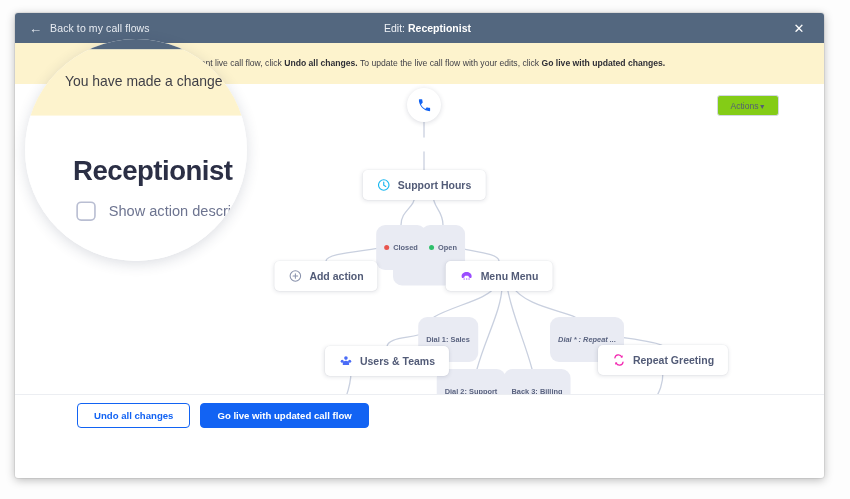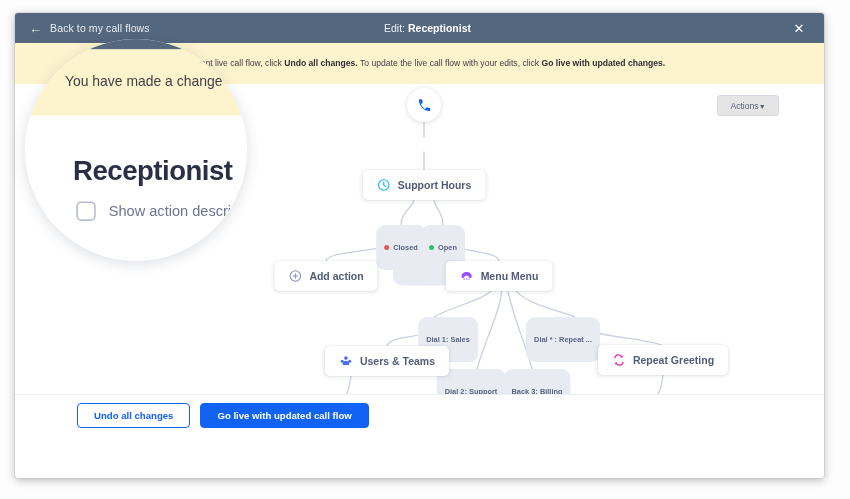--- a/index.html
+++ b/index.html
@@ -98,21 +98,21 @@
   #show-desc-row .cbx {
     width: 12px; height: 12px; border: 1.6px solid #b9bed2;
     border-radius: 3px; background: #fff;
   }
   #show-desc-row .cbx-label { font-size: 9px; color: #6d7490; }
 
   #actions-btn {
     position: absolute; right: 45px; top: 11px;
     width: 62px; height: 21px;
     border: 1px solid #d3d8e4; border-radius: 3px;
-    background: #e5e5e5;
+    background: #84cc16;
     display: flex; align-items: center; justify-content: center;
     font-size: 8.6px; color: #555e75; cursor: pointer;
   }
   #actions-btn .caret { font-size: 7px; transform: translateY(.5px); }
 
   
   #graph { position: absolute; inset: 0; }
   #graph svg.edges { position: absolute; inset: 0; width: 100%; height: 100%; }
 
   .node {
@@ -351,21 +351,21 @@
 
         <div class="pill" style="left:433px; top:233px;">
           <span>Dial 1: Sales</span>
         </div>
         <div class="pill" style="left:456px; top:285px;">
           <span>Dial 2: Support</span>
         </div>
         <div class="pill" style="left:522px; top:285px;">
           <span>Back 3: Billing</span>
         </div>
-        <div class="pill" style="left:548px; top:233px;">
+        <div class="pill" style="left:572px; top:233px;font-style:italic;">
           <span>Dial * : Repeat ...</span>
         </div>
 
         <div class="node" style="left:372px; top:262px;">
           <svg class="nic" viewBox="0 0 24 24">
             <circle cx="12" cy="7" r="3.1" fill="#4a6cf7"></circle>
             <circle cx="5.6" cy="12.4" r="2.6" fill="#4a6cf7"></circle>
             <circle cx="18.4" cy="12.4" r="2.6" fill="#4a6cf7"></circle>
             <path d="M12 11.6c-3 0-5.4 1.9-5.4 4.3V19h10.8v-3.1c0-2.4-2.4-4.3-5.4-4.3z" fill="#4a6cf7"></path>
           </svg>

